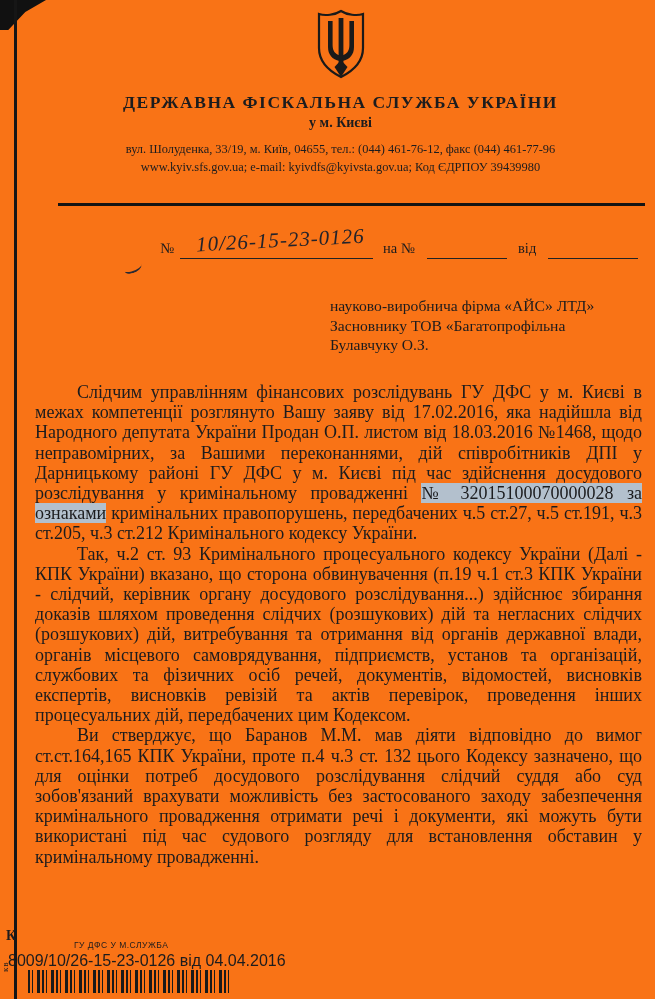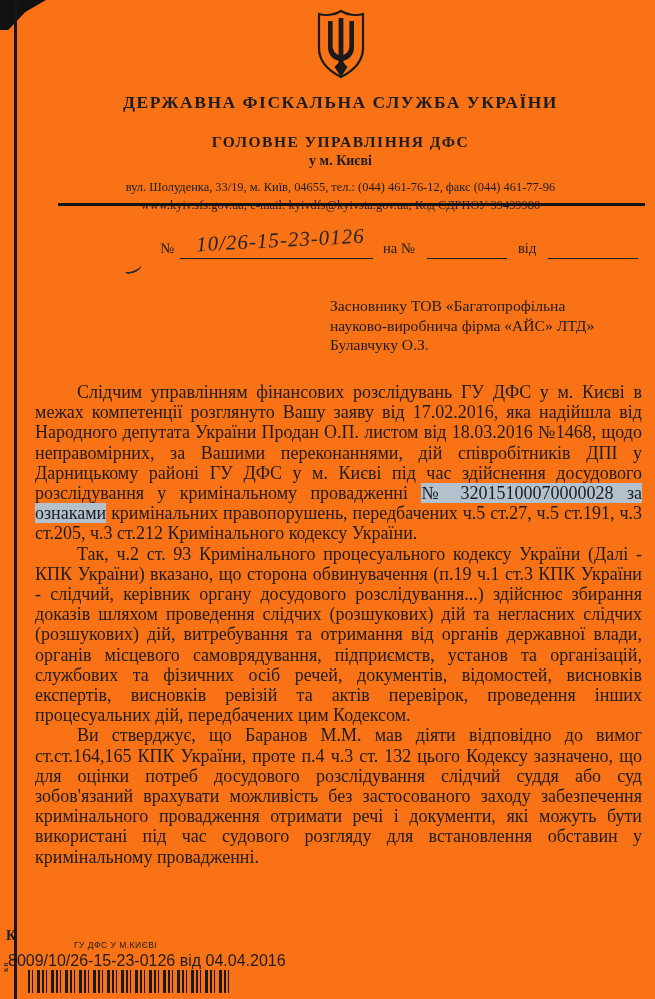--- a/index.html
+++ b/index.html
@@ -78,51 +78,50 @@
         <path d="M29 3 C23 7 13 8 7 6 L7 40 C7 54 17 63 29 69 C41 63 51 54 51 40 L51 6 C45 8 35 7 29 3 Z" fill="none" stroke="#1a1a1a" stroke-width="2.2"></path>
         <g fill="#1a1a1a">
           <rect x="26.6" y="10" width="4.8" height="46"></rect>
           <path d="M16 13 h4.6 v24 c0 6 2.6 9 7 10.5 v5.5 c-7.4 -1.5 -11.6 -6.5 -11.6 -14 z"></path>
           <path d="M37.4 13 h4.6 v26 c0 7.5 -4.2 12.5 -11.6 14 v-5.5 c4.4 -1.5 7 -4.5 7 -10.5 z"></path>
           <path d="M29 52 l6.5 7 -6.5 10 -6.5 -10 z"></path>
         </g>
       </svg>
     </span>
     <h1 class="org-name">ДЕРЖАВНА ФІСКАЛЬНА СЛУЖБА УКРАЇНИ</h1>
-    <h2 class="dept-name">ГОЛОВНЕ УПРАВЛІННЯ ДФС</h2>
     <h3 class="dept-city">у м. Києві</h3>
     <p class="addr first">вул. Шолуденка, 33/19, м. Київ, 04655, тел.: (044) 461-76-12, факс (044) 461-77-96</p>
     <p class="addr">www.kyiv.sfs.gov.ua; e-mail: kyivdfs@kyivsta.gov.ua; Код ЄДРПОУ 39439980</p>
   </div>
 
   <div class="rule"></div>
 
   <div class="ref-line">
     <span class="ref-label-no">№</span>
     <span class="u1"></span>
     <span class="handwritten">10/26-15-23-0126</span>
     <span class="ref-label-na">на №</span>
     <span class="u2"></span>
     <span class="ref-label-vid">від</span>
     <span class="u3"></span>
   </div>
 
   <div class="scribble"></div>
 
   <div class="recipient">
+    <div>науково-виробнича фірма «АЙС» ЛТД»</div>
     <div>Засновнику ТОВ «Багатопрофільна</div>
-    <div>науково-виробнича фірма «АЙС» ЛТД»</div>
     <div>Булавчуку О.З.</div>
   </div>
 
   <div class="document-body" id="body-paragraphs">
       <p><span>Слідчим управлінням фінансових розслідувань ГУ ДФС у м. Києві в межах компетенції розглянуто Вашу заяву від 17.02.2016, яка надійшла від Народного депутата України Продан О.П. листом від 18.03.2016 №1468, щодо неправомірних, за Вашими переконаннями, дій співробітників ДПІ у Дарницькому районі ГУ ДФС у м. Києві під час здійснення досудового розслідування у кримінальному провадженні </span><span class="hl">№ 32015100070000028 за ознаками</span><span> кримінальних правопорушень, передбачених ч.5 ст.27, ч.5 ст.191, ч.3 ст.205, ч.3 ст.212 Кримінального кодексу України.</span></p>
       <p><span>Так, ч.2 ст. 93 Кримінального процесуального кодексу України (Далі - КПК України) вказано, що сторона обвинувачення (п.19 ч.1 ст.3 КПК України - слідчий, керівник органу досудового розслідування...) здійснює збирання доказів шляхом проведення слідчих (розшукових) дій та негласних слідчих (розшукових) дій, витребування та отримання від органів державної влади, органів місцевого самоврядування, підприємств, установ та організацій, службових та фізичних осіб речей, документів, відомостей, висновків експертів, висновків ревізій та актів перевірок, проведення інших процесуальних дій, передбачених цим Кодексом.</span></p>
       <p><span>Ви стверджує, що Баранов М.М. мав діяти відповідно до вимог ст.ст.164,165 КПК України, проте п.4 ч.3 ст. 132 цього Кодексу зазначено, що для оцінки потреб досудового розслідування слідчий суддя або суд зобов'язаний врахувати можливість без застосованого заходу забезпечення кримінального провадження отримати речі і документи, які можуть бути використані під час судового розгляду для встановлення обставин у кримінальному провадженні.</span></p>
     </div>
 
   <div class="corner-k">К</div>
   <div class="side-mark">кв</div>
-  <div class="stamp-office">ГУ ДФС У М.КИЄВІ</div>
+  <div class="stamp-office">ГУ ДФС У М.СЛУЖБА</div>
   <div class="stamp-number">8009/10/26-15-23-0126 від 04.04.2016</div>
   <div class="barcode"></div>
 
 </div>
 
 </body></html>

